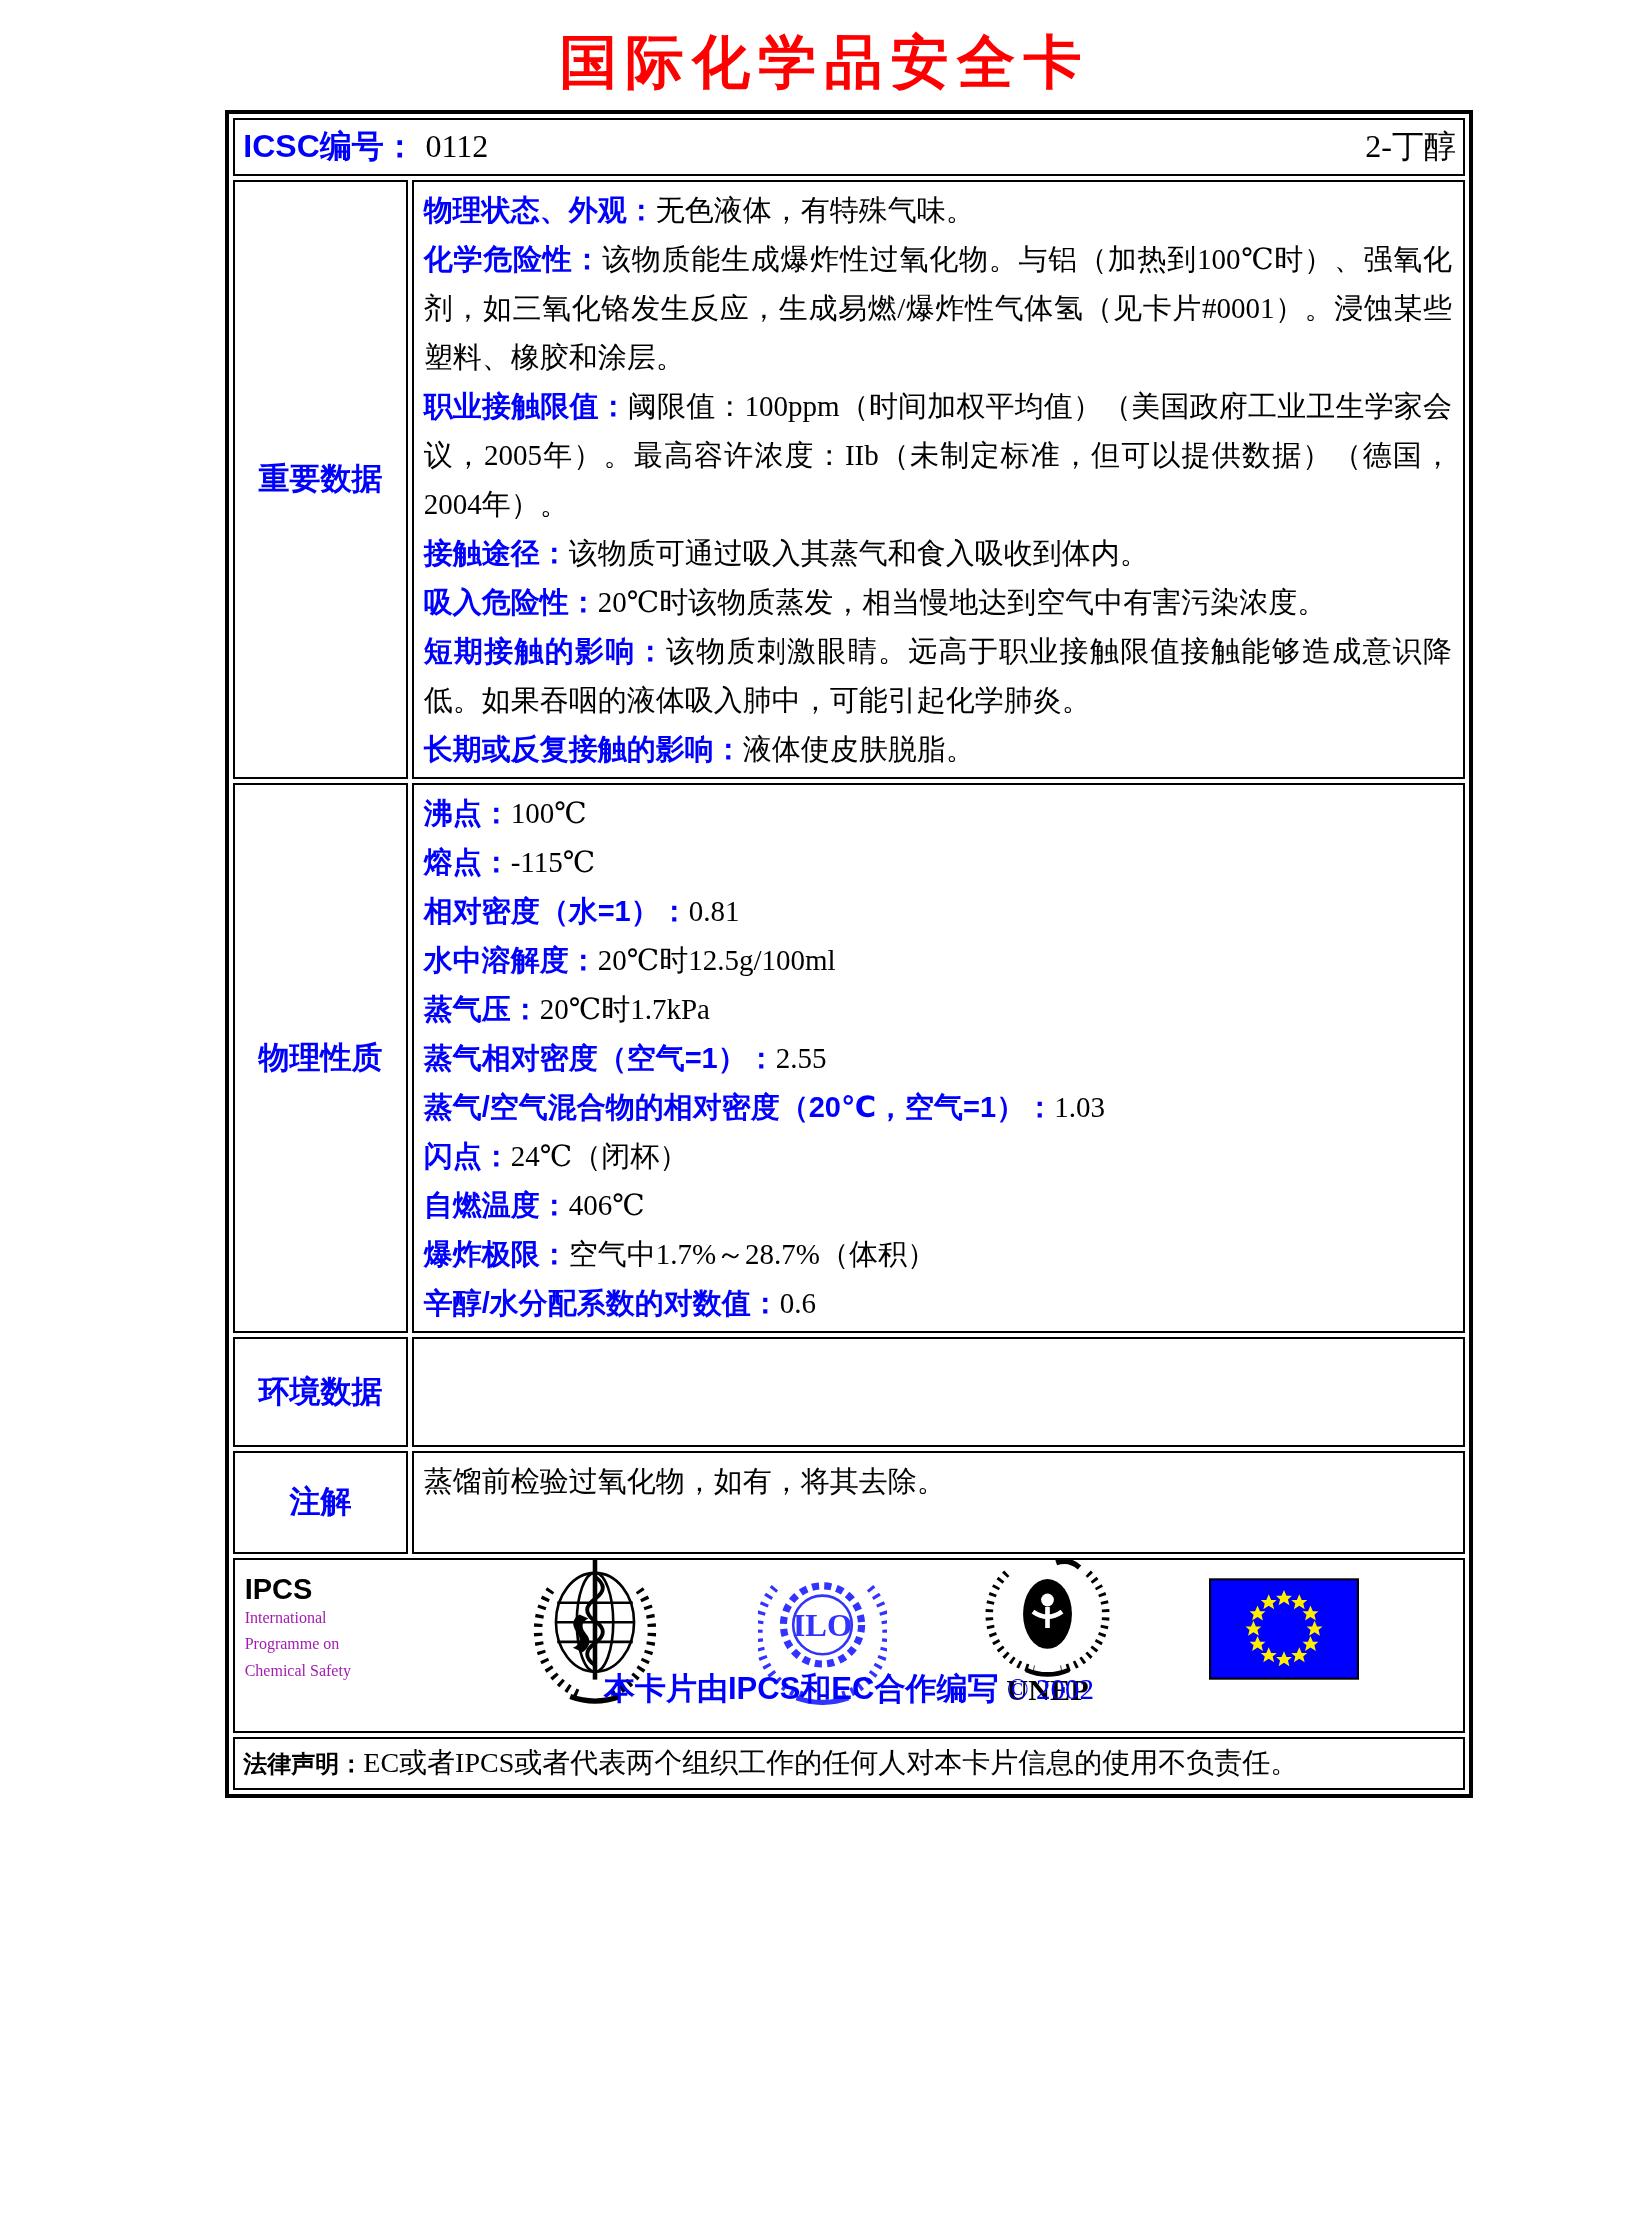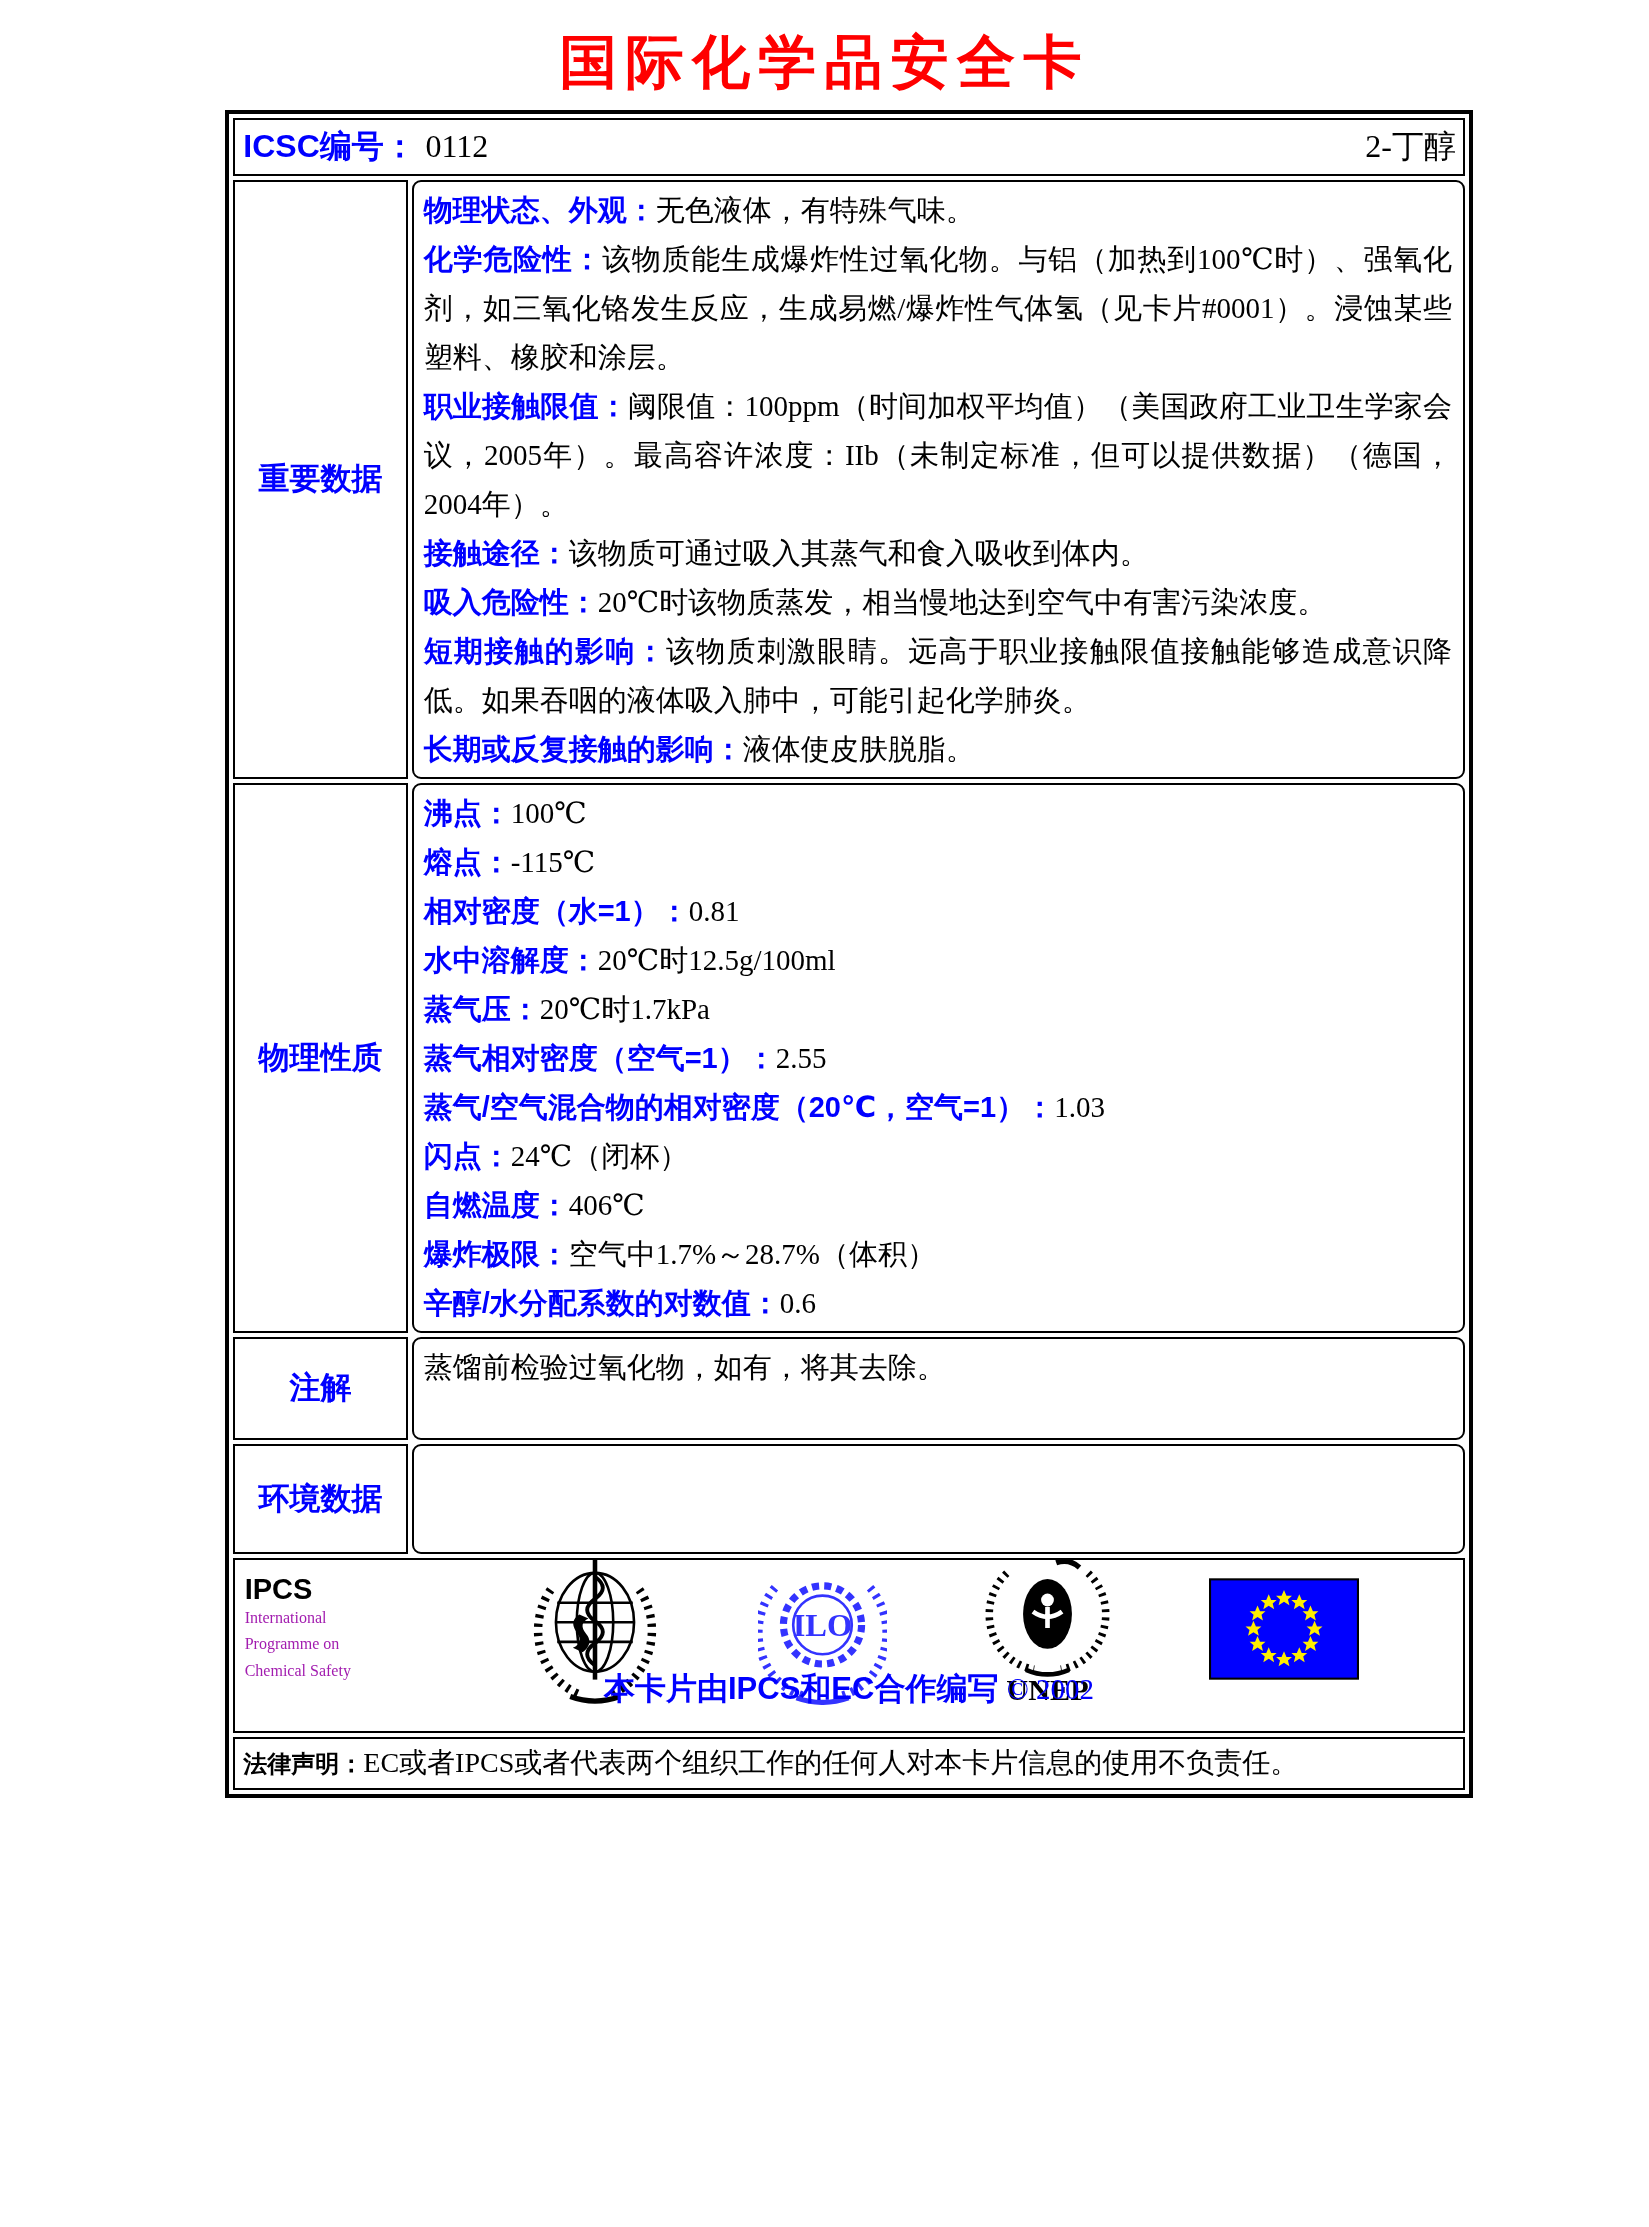--- a/index.html
+++ b/index.html
@@ -11,21 +11,21 @@
     font-size:58px;letter-spacing:8.3px;color:#ff0000;}
 
   .card{position:absolute;top:110px;left:206px;}
   table.icsc{width:1248px;border-collapse:separate;border-spacing:4.9px;
     border:4.2px solid #000;background:#fff;table-layout:fixed;margin-left:19px;}
   td{border:2.8px solid #000;background:#fff;vertical-align:top;box-sizing:border-box;}
 
   td.label-cell{vertical-align:middle;text-align:center;
     font-family:"Liberation Sans","DejaVu Sans",sans-serif;font-weight:bold;
     font-size:31px;color:#0000ff;padding:0;}
-  td.content-cell{padding:4.2px 11px 2.8px 9.7px;border-radius:9px;}
+  td.content-cell{padding:4.2px 11px 2.8px 9.7px;}
 
   
   td.header-cell{height:58px;vertical-align:middle;padding:0 7px 0 8.3px;}
   .header-flex{display:flex;justify-content:space-between;align-items:center;}
   .icsc-label{font-family:"Liberation Sans","DejaVu Sans",sans-serif;font-weight:bold;
     font-size:32px;color:#0000ff;}
   .icsc-number{font-size:32px;color:#000;margin-left:9.7px;}
   .chem-name{font-size:32px;color:#000;}
 
   .para{margin:0;font-size:29px;line-height:49px;text-align:justify;}
@@ -107,29 +107,29 @@
       <p class="prop-line"><span class="k">蒸气相对密度（空气=1）：</span><span class="v">2.55</span></p>
       <p class="prop-line"><span class="k">蒸气/空气混合物的相对密度（20℃，空气=1）：</span><span class="v">1.03</span></p>
       <p class="prop-line"><span class="k">闪点：</span><span class="v">24℃（闭杯）</span></p>
       <p class="prop-line"><span class="k">自燃温度：</span><span class="v">406℃</span></p>
       <p class="prop-line"><span class="k">爆炸极限：</span><span class="v">空气中1.7%～28.7%（体积）</span></p>
       <p class="prop-line"><span class="k">辛醇/水分配系数的对数值：</span><span class="v">0.6</span></p>
     </td>
   </tr>
 
   <tr>
+    <td class="label-cell">环境数据</td>
+    <td class="content-cell env-content"></td>
+  </tr>
+
+  <tr>
     <td class="label-cell">注解</td>
     <td class="content-cell notes-content">
       <p class="para">蒸馏前检验过氧化物，如有，将其去除。</p>
     </td>
-  </tr>
-
-  <tr>
-    <td class="label-cell">环境数据</td>
-    <td class="content-cell env-content"></td>
   </tr>
 
 
   <tr>
     <td class="logos-cell" colspan="2">
       <div class="logos-flex">
         <div class="ipcs-block">
           <div class="ipcs-title">IPCS</div>
           <div class="ipcs-sub">International</div>
           <div class="ipcs-sub">Programme on</div>

